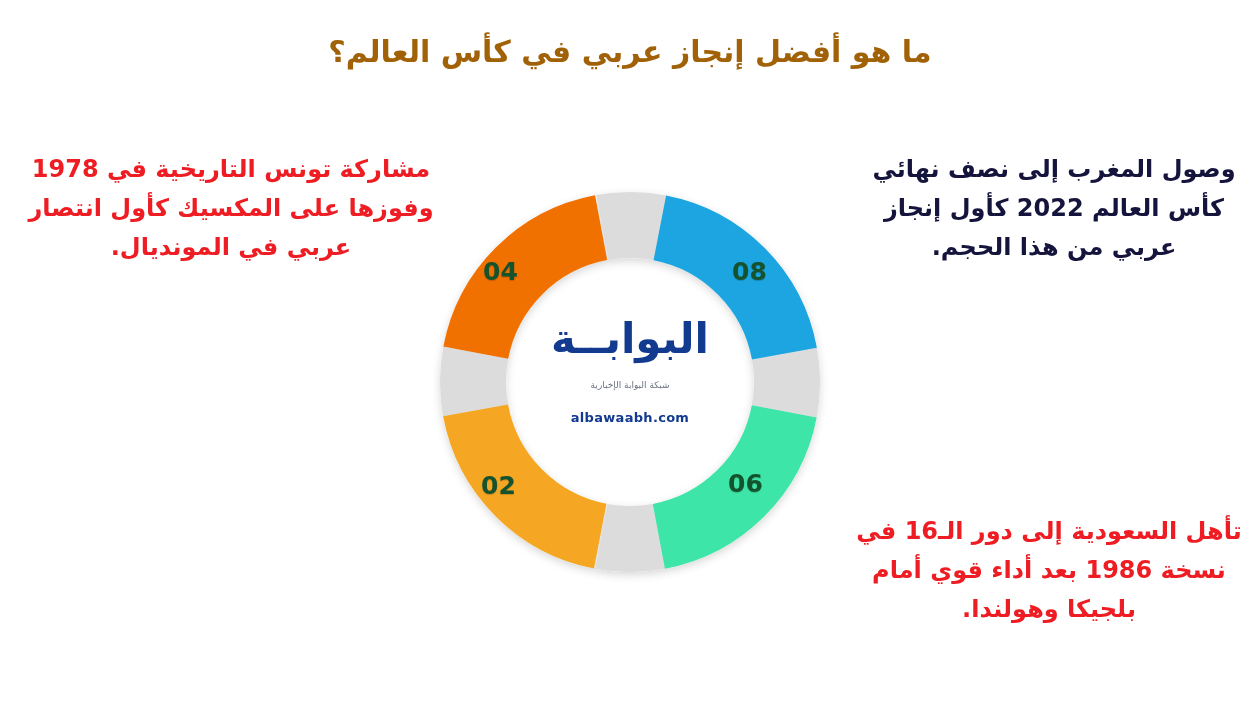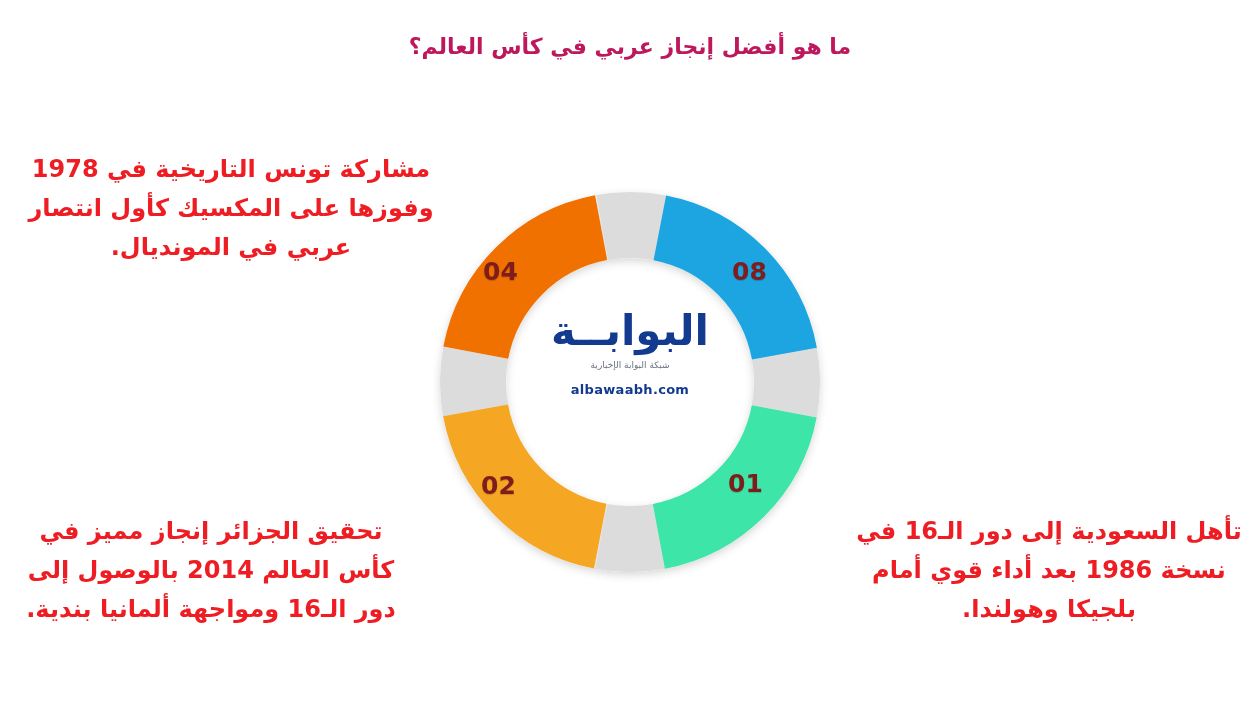--- a/index.html
+++ b/index.html
@@ -20,44 +20,44 @@
     position: absolute;
     inset: 0;
   }
 
   .title {
     position: absolute;
     top: 34px;
     left: 0;
     width: 1260px;
     text-align: center;
-    font-size: 22px;
+    font-size: 30px;
     font-weight: bold;
-    color: #be185d;
+    color: #a16207;
     direction: rtl;
     letter-spacing: 0;
   }
 
   
   .donut-wrap {
     position: absolute;
     left: 410px;
     top: 162px;
     width: 440px;
     height: 440px;
   }
   .donut-svg {
     display: block;
     width: 440px;
     height: 440px;
   }
 
   .seg-label {
     position: absolute;
-    color: #7f1d1d;
+    color: #14532d;
     font-size: 25px;
     font-weight: bold;
     direction: ltr;
     text-shadow: 0 1px 1px rgba(0,0,0,0.18);
   }
   .seg-01 { left: 322px; top: 95px; }
   .seg-02 { left: 318px; top: 307px; }
   .seg-03 { left: 71px;  top: 309px; }
   .seg-04 { left: 73px;  top: 95px; }
 
@@ -70,30 +70,31 @@
     height: 140px;
     text-align: center;
     direction: rtl;
   }
   .logo-main {
     font-size: 42px;
     font-weight: bold;
     color: #123a8f;
     line-height: 1;
     letter-spacing: -1px;
+    margin-top: 8px;
   }
   .logo-sub {
-    margin-top: 8px;
+    margin-top: 20px;
     font-size: 9px;
     color: #6b7280;
     direction: rtl;
     letter-spacing: 0.5px;
   }
   .logo-url {
-    margin-top: 12px;
+    margin-top: 20px;
     font-size: 13px;
     font-weight: bold;
     color: #123a8f;
     direction: ltr;
     letter-spacing: 0.3px;
   }
 
   
   .note {
     position: absolute;
@@ -153,28 +154,28 @@
         <circle cx="220" cy="220" r="157" stroke="#dcdcdc" stroke-dasharray="58 928" stroke-dashoffset="-958" transform="rotate(-90 220 220)"></circle>
 
         <circle cx="220" cy="220" r="157" stroke="#3ce6a8" stroke-dasharray="188 798" stroke-dashoffset="-276" transform="rotate(-90 220 220)"></circle>
         <circle cx="220" cy="220" r="157" stroke="#f5a623" stroke-dasharray="188 798" stroke-dashoffset="-523" transform="rotate(-90 220 220)"></circle>
         <circle cx="220" cy="220" r="157" stroke="#f07000" stroke-dasharray="188 798" stroke-dashoffset="-769" transform="rotate(-90 220 220)"></circle>
         <circle cx="220" cy="220" r="157" stroke="#1fa5e0" stroke-dasharray="188 798" stroke-dashoffset="-30" transform="rotate(-90 220 220)"></circle>
       </g>
     </svg>
 
     <span class="seg-label seg-01">08</span>
-    <span class="seg-label seg-02">01</span>
+    <span class="seg-label seg-02">06</span>
     <span class="seg-label seg-03">02</span>
     <span class="seg-label seg-04">04</span>
 
     <div class="logo">
       <div class="logo-main">البوابــة</div>
       <div class="logo-sub">شبكة البوابة الإخبارية</div>
       <div class="logo-url">albawaabh.com</div>
     </div>
   </div>
 
+  <div class="note note-01 dark">وصول المغرب إلى نصف نهائي كأس العالم 2022 كأول إنجاز عربي من هذا الحجم.</div>
   <div class="note note-02">تأهل السعودية إلى دور الـ16 في نسخة 1986 بعد أداء قوي أمام بلجيكا وهولندا.</div>
-  <div class="note note-03">تحقيق الجزائر إنجاز مميز في كأس العالم 2014 بالوصول إلى دور الـ16 ومواجهة ألمانيا بندية.</div>
   <div class="note note-04">مشاركة تونس التاريخية في 1978 وفوزها على المكسيك كأول انتصار عربي في المونديال.</div>
 
 </div>
 
 </body></html>

